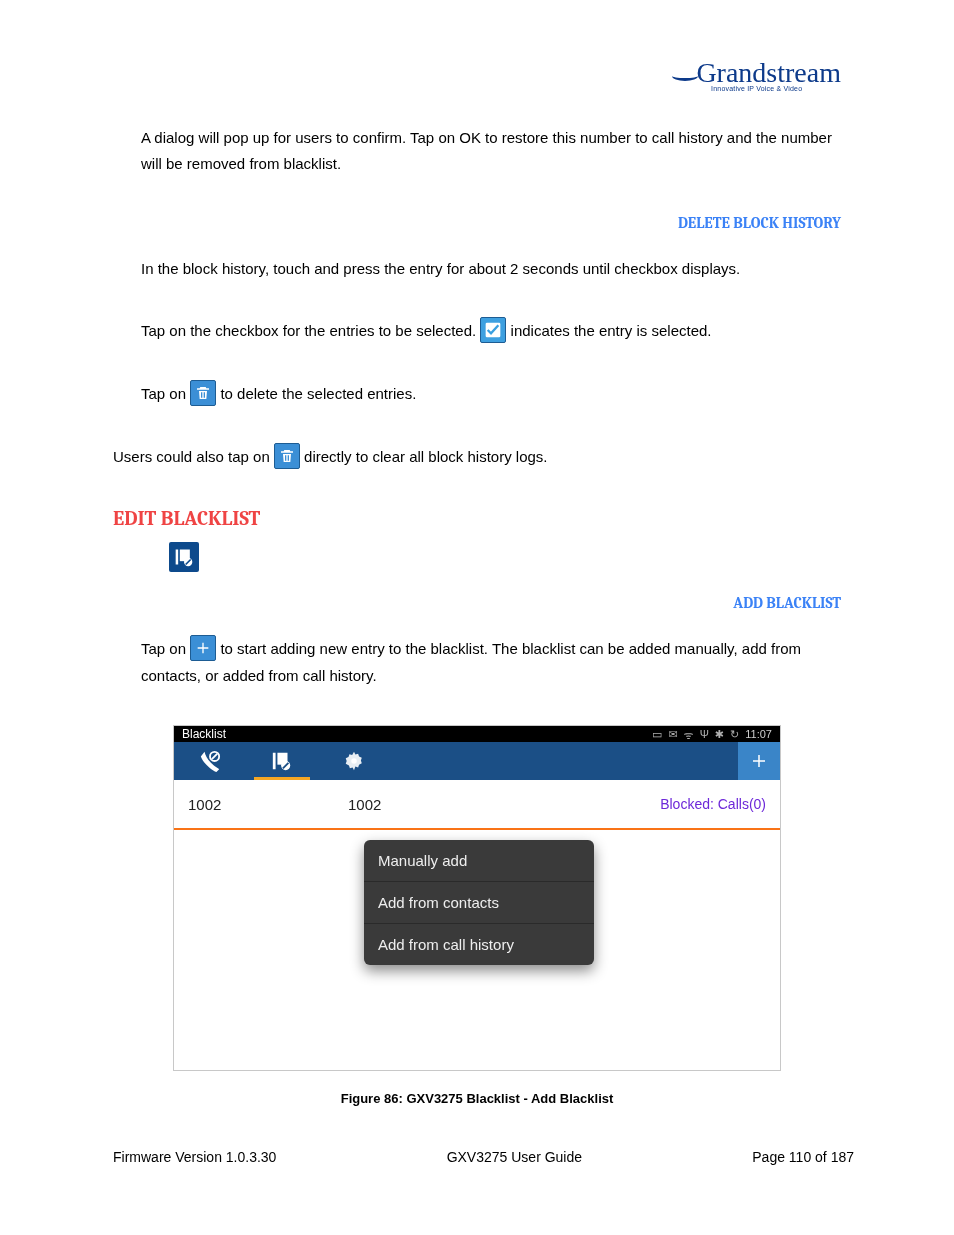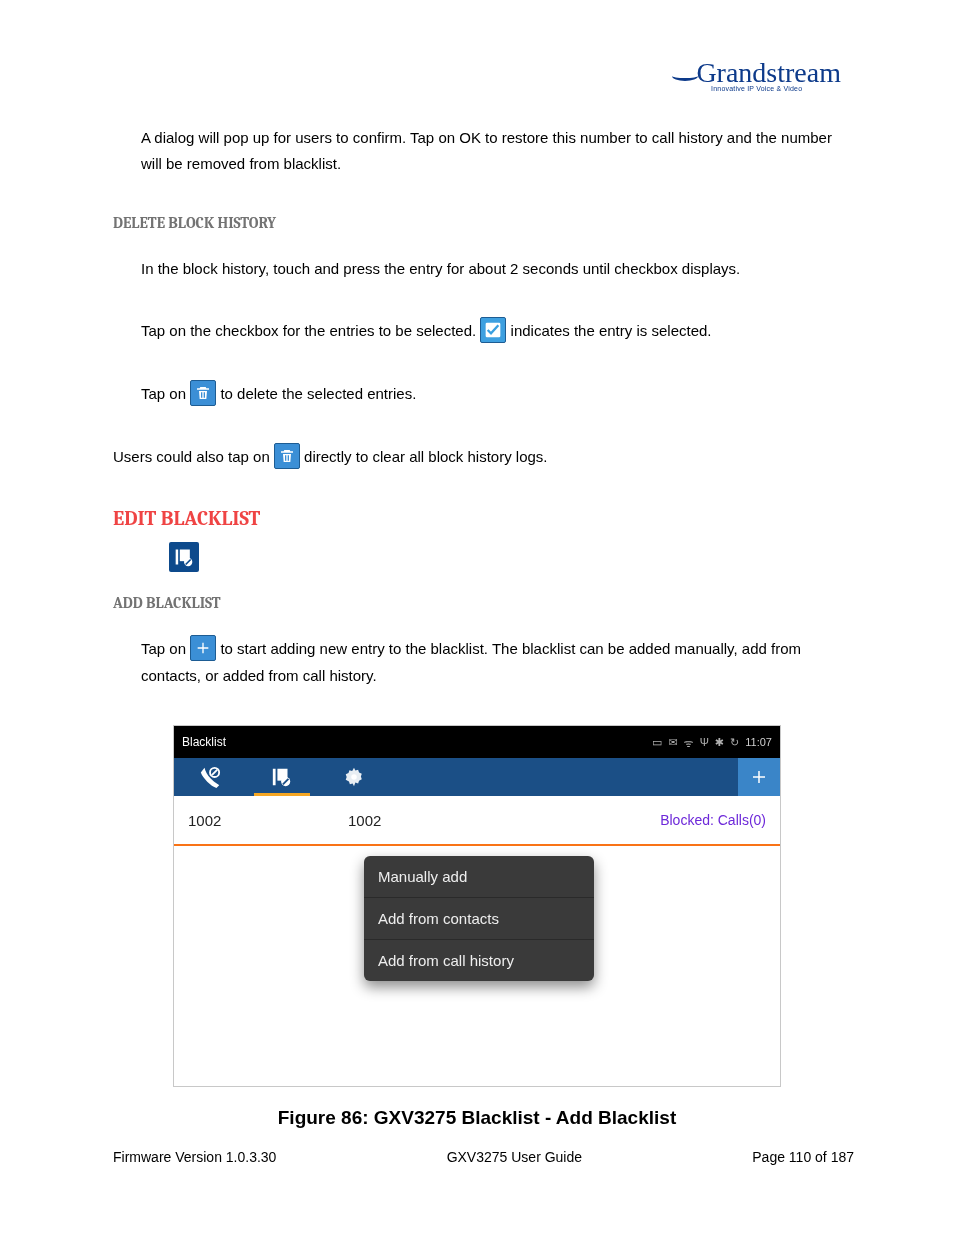--- a/index.html
+++ b/index.html
@@ -44,22 +44,23 @@
   .para {
     font-size: 15px;
     line-height: 1.75;
     margin: 0 0 36px 28px;
   }
   .para.indent0 { margin-left: 0; }
   .h3 {
     font-family: Cambria, Georgia, serif;
     font-size: 15px;
     font-weight: bold;
-    color: #737373;
+    color: #3b82f6;
     margin: 22px 0 24px 0;
+    text-align: right;
   }
   .h2 {
     font-family: Cambria, Georgia, serif;
     font-size: 20px;
     font-weight: bold;
     color: #ef4444;
     margin: 36px 0 12px 0;
   }
   .inline-badge {
     display: inline-flex;
@@ -80,21 +81,21 @@
   }
   .figure {
     margin: 20px 0 16px 60px;
     width: 608px;
     border: 1px solid #c8c8c8;
     font-family: "Helvetica Neue", Arial, sans-serif;
   }
   .fig-status {
     background: #000;
     color: #fff;
-    height: 32px;
+    height: 16px;
     display: flex;
     align-items: center;
     padding: 0 8px;
     font-size: 12px;
     justify-content: space-between;
   }
   .fig-status .right {
     display: flex;
     align-items: center;
     gap: 6px;
@@ -152,21 +153,21 @@
     color:#eee;
     font-size:15px;
   }
   .dropdown .dd-item{
     padding:12px 14px;
     border-bottom:1px solid #2a2a2a;
   }
   .dropdown .dd-item:last-child{border-bottom:none;}
   .caption{
     text-align:center;
-    font-size:19px;
+    font-size:13px;
     font-weight:bold;
     margin:20px 0 36px 0;
   }
   .footer{
     position:absolute;
     bottom:70px;
     left:113px; right:100px;
     display:flex;
     justify-content:space-between;
     font-size:14px;

